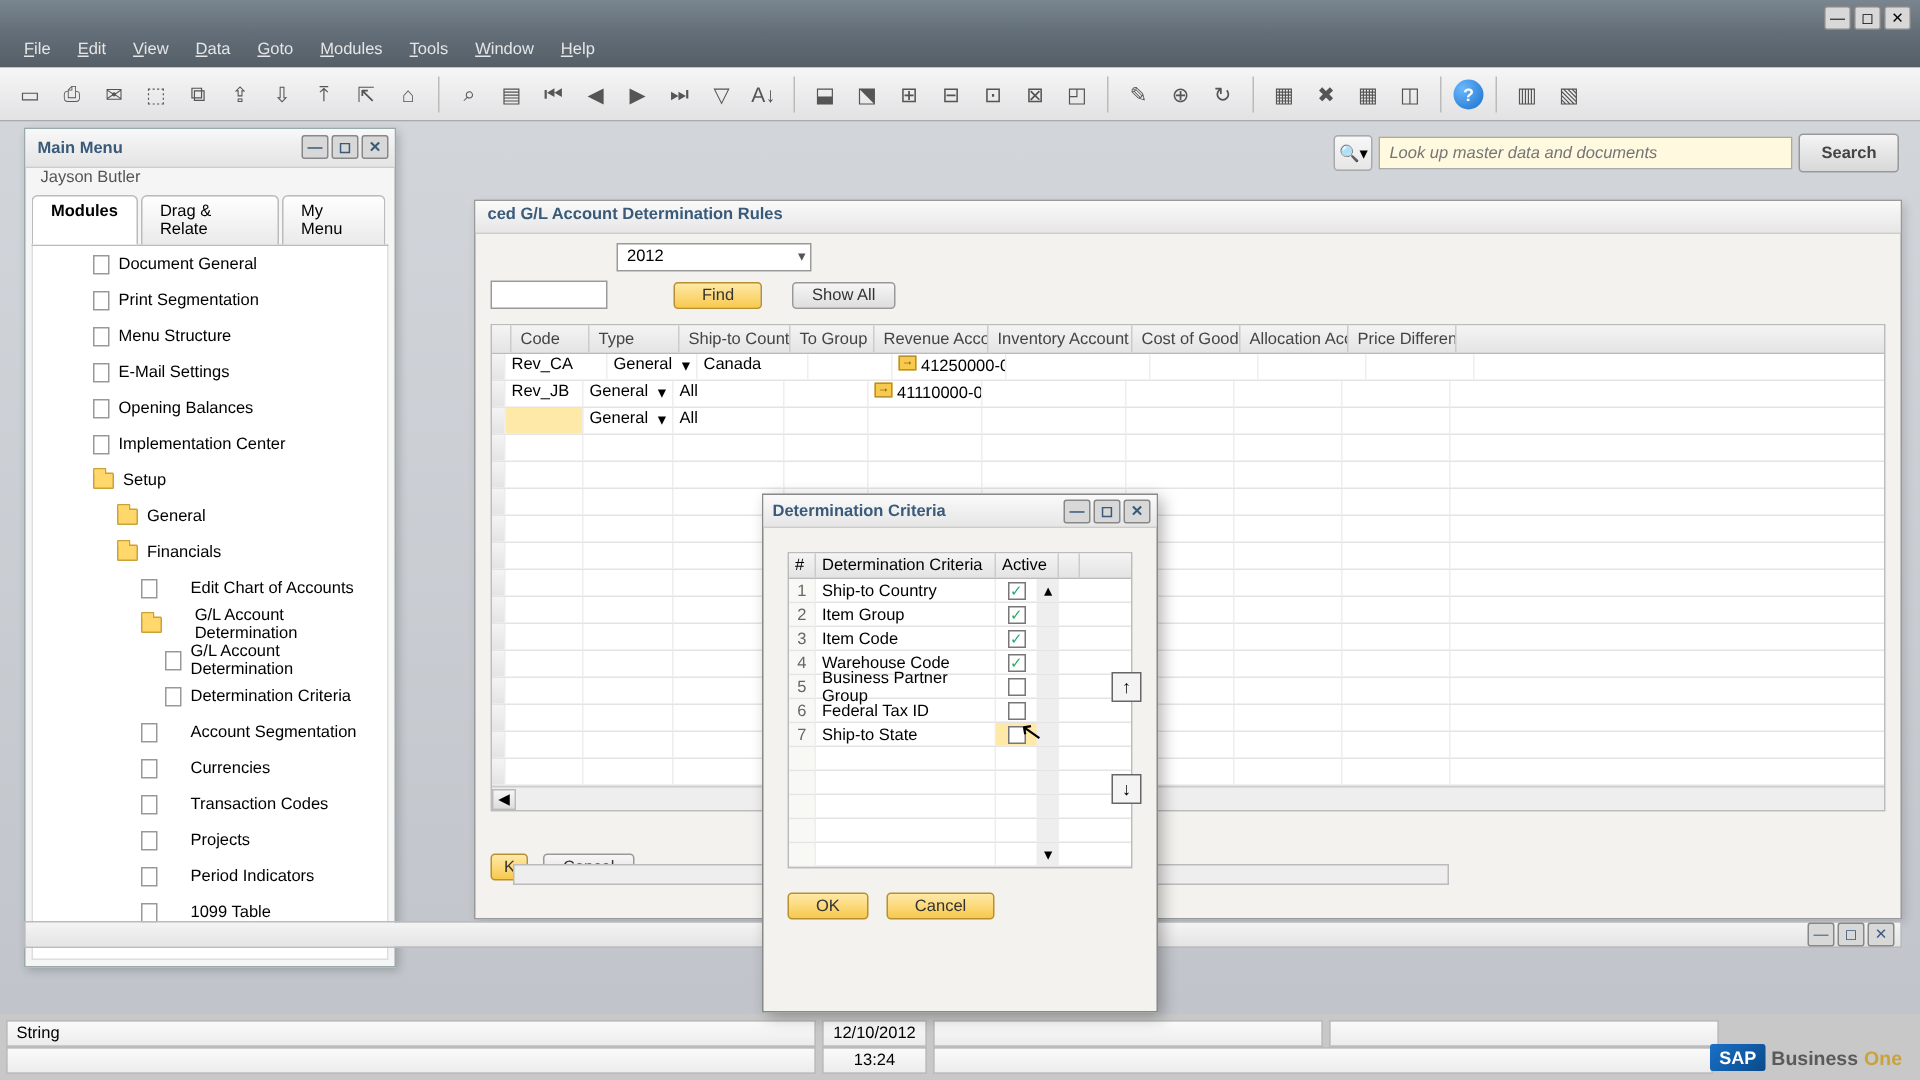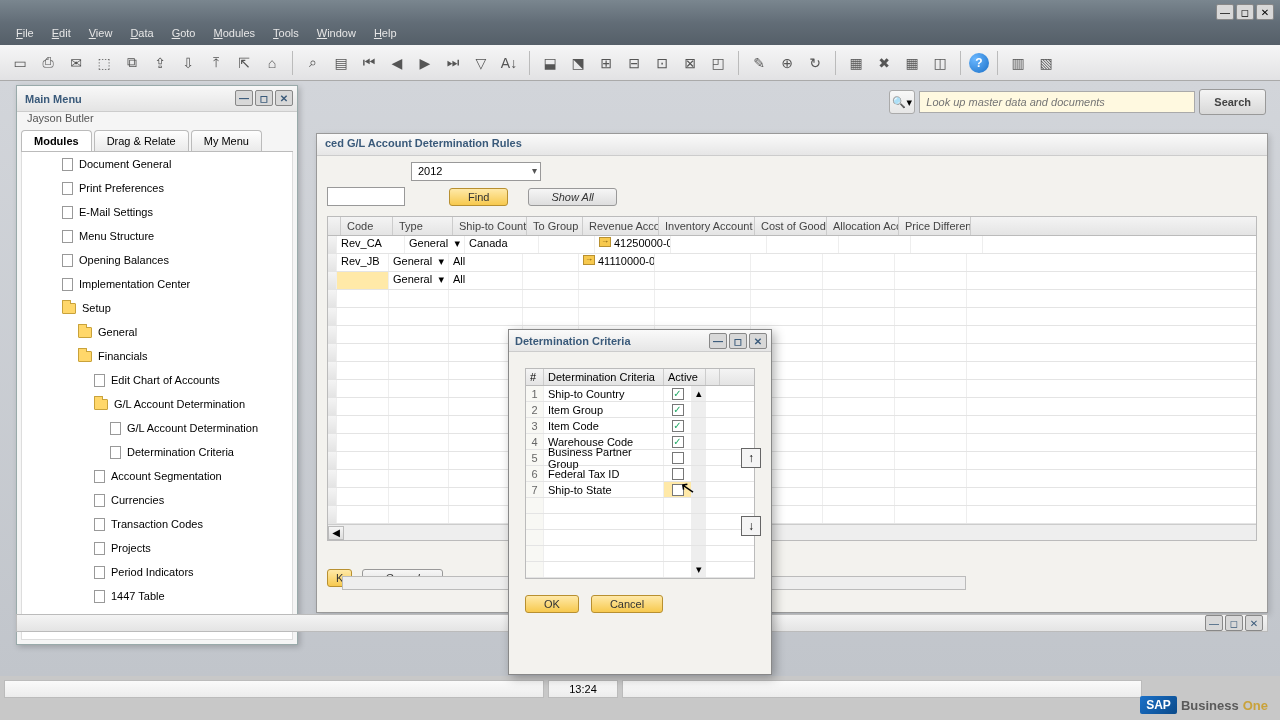--- a/index.html
+++ b/index.html
@@ -22,47 +22,47 @@
 
 .workarea { position: relative; background: linear-gradient(to bottom, #d2d5da, #c1c5cb); height: calc(720px - 45px - 36px - 28px - 16px); }
 
 
 .search-zone { position: absolute; right: 14px; top: 8px; display: flex; align-items: center; gap: 4px; }
 .search-icon-box { width: 26px; height: 24px; background: linear-gradient(#f8f8f8,#e6e6e6); border:1px solid #aaa; border-radius:3px; display:flex; align-items:center; justify-content:center;}
 .search-input { width: 276px; height: 22px; border: 1px solid #aaa; background: #fff9e0; padding: 0 6px; font-style: italic; color: #a98; }
 .search-btn { height: 26px; padding: 0 14px; border: 1px solid #999; background: linear-gradient(#f4f4f4,#d8d8d8); border-radius: 3px; font-weight: bold; color: #444; }
 
 
-.main-menu { position: absolute; left: 16px; top: 4px; width: 282px; height: 560px; background: #f5f5f5; border: 1px solid #9aa; box-shadow: 2px 2px 6px rgba(0,0,0,.2); display:flex; flex-direction:column;}
+.main-menu { position: absolute; left: 16px; top: 4px; width: 248px; height: 560px; background: #f5f5f5; border: 1px solid #9aa; box-shadow: 2px 2px 6px rgba(0,0,0,.2); display:flex; flex-direction:column;}
 .panel-title { height: 26px; background: linear-gradient(#f8f8f8,#e4e4e4); border-bottom:1px solid #ccc; display:flex; align-items:center; padding:0 8px; font-weight:bold; color:#3a5a7a; position:relative;}
 .panel-title .pwin { position:absolute; right:4px; top:4px; display:flex; gap:2px;}
 .mm-sub { padding: 4px 8px 0 10px; color:#3a5a7a; font-weight:bold;}
 .mm-user { padding: 0 8px 6px 10px; color:#555;}
 .mm-tabs { display:flex; border-bottom:1px solid #bbb; margin:0 4px;}
 .mm-tab { padding:4px 12px; border:1px solid #bbb; border-bottom:none; background:linear-gradient(#fefefe,#eaeaea); border-radius:4px 4px 0 0; margin-right:2px; cursor:pointer;}
 .mm-tab.active { background:#fff; font-weight:bold; }
 .mm-tree { flex:1; overflow:auto; background:#fff; margin:0 4px 4px 4px; border:1px solid #ddd; border-top:none;}
 .tree-row { display:flex; align-items:center; height:24px; padding-left:8px; cursor:pointer;}
 .folder-ic { width:14px; height:11px; background:#ffd76a; border:1px solid #c9a23a; margin-right:6px; border-radius:1px; position:relative;}
 .folder-ic.open::before { content:""; position:absolute; left:-1px; top:-4px; width:7px; height:3px; background:#ffd76a; border:1px solid #c9a23a; border-bottom:none; border-radius:1px 1px 0 0;}
 .doc-ic { width:11px; height:13px; background:#fff; border:1px solid #999; margin-right:6px; position:relative;}
 .tree-row.lvl1 { padding-left:40px; }
 .tree-row.lvl2 { padding-left:56px; }
-.tree-row.lvl3 { padding-left:72px; }
+.tree-row.lvl3 { padding-left:72px;gap:16px; }
 .tree-row.lvl4 { padding-left:88px; }
 
 
 .rules-win { position:absolute; left:316px; top:52px; width:952px; height:480px; background:#f3f2ee; border:1px solid #999; box-shadow:2px 2px 6px rgba(0,0,0,.15);}
 .rules-title { height:22px; background:linear-gradient(#fafafa,#e6e6e6); border-bottom:1px solid #ccc; padding:3px 8px; color:#3a5a7a; font-weight:bold;}
 .rules-body { padding:6px 10px;}
 .combo { display:inline-block; border:1px solid #999; background:#fff; height:19px; padding:2px 18px 2px 6px; position:relative; min-width:130px;}
 .combo::after { content:"▾"; position:absolute; right:3px; top:2px; color:#555; font-size:10px;}
 .txt-in { border:1px solid #999; background:#fff; height:19px; width:78px;}
 .ybtn { background:linear-gradient(#ffe9a8,#f7c94e); border:1px solid #b89030; padding:2px 18px; border-radius:3px; cursor:pointer; color:#333;}
-.gbtn { background:linear-gradient(#f6f6f6,#dedede); border:1px solid #999; padding:2px 22px; border-radius:3px; cursor:pointer; color:#333;font-style:italic;}
+.gbtn { background:linear-gradient(#f6f6f6,#dedede); border:1px solid #999; padding:2px 12px; border-radius:3px; cursor:pointer; color:#333;}
 .grid { border:1px solid #bbb; background:#fff; margin-top:10px; position:relative;}
 .grid-head { display:flex; background:linear-gradient(#f4f4f4,#e4e4e4); border-bottom:1px solid #bbb;}
 .gh { border-right:1px solid #ccc; padding:3px 6px; color:#444; overflow:hidden; white-space:nowrap;}
 .grid-body { }
 .grow { display:flex; border-bottom:1px solid #e4e4e4; height:18px;}
 .gc { border-right:1px solid #eee; padding:1px 4px; overflow:hidden; white-space:nowrap;}
 .rownum { width:6px; background:linear-gradient(#f4f4f4,#e4e4e4);}
 .link-arrow { display:inline-block; width:12px; height:10px; background:#f7c94e; border:1px solid #b89030; margin-right:3px; position:relative;}
 .link-arrow::after { content:"→"; font-size:8px; position:absolute; left:1px; top:-2px; color:#6b4a00;}
 .hscroll { height:16px; background:#eee; border-top:1px solid #ccc; display:flex; align-items:center;}
@@ -190,29 +190,29 @@
       <div class="mm-tab">Drag &amp; Relate</div>
       <div class="mm-tab">My Menu</div>
     </div>
     <div class="mm-tree" id="mm-tree">
         <div class="tree-row lvl1">
           <div class="doc-ic"></div>
           <span>Document General</span>
         </div>
         <div class="tree-row lvl1">
           <div class="doc-ic"></div>
-          <span>Print Preferences</span>
+          <span>Print Segmentation</span>
         </div>
         <div class="tree-row lvl1">
           <div class="doc-ic"></div>
+          <span>Menu Structure</span>
+        </div>
+        <div class="tree-row lvl1">
+          <div class="doc-ic"></div>
           <span>E-Mail Settings</span>
-        </div>
-        <div class="tree-row lvl1">
-          <div class="doc-ic"></div>
-          <span>Menu Structure</span>
         </div>
         <div class="tree-row lvl1">
           <div class="doc-ic"></div>
           <span>Opening Balances</span>
         </div>
         <div class="tree-row lvl1">
           <div class="doc-ic"></div>
           <span>Implementation Center</span>
         </div>
         <div class="tree-row lvl1">
@@ -258,21 +258,21 @@
         <div class="tree-row lvl3">
           <div class="doc-ic"></div>
           <span>Projects</span>
         </div>
         <div class="tree-row lvl3">
           <div class="doc-ic"></div>
           <span>Period Indicators</span>
         </div>
         <div class="tree-row lvl3">
           <div class="doc-ic"></div>
-          <span>1447 Table</span>
+          <span>1099 Table</span>
         </div>
       </div>
   </div>
 
   <div class="rules-win">
     <div class="rules-title">ced G/L Account Determination Rules</div>
     <div class="rules-body">
       <div style="display:flex; gap:20px; align-items:center; margin-left:84px;">
         <div class="combo">2012</div>
       </div>
@@ -640,20 +640,26 @@
       <div class="win-btn">—</div>
       <div class="win-btn">◻</div>
       <div class="win-btn">✕</div>
     </div>
   </div>
 
 </div>
 
 <div class="statusbar">
   <div class="srow">
+    <div class="sbox" style="width:540px;">String</div>
+    <div class="sbox" style="width:70px; justify-content:center;">12/10/2012</div>
+    <div class="sbox" style="width:260px;"></div>
+    <div class="sbox" style="width:260px;"></div>
+  </div>
+  <div class="srow">
     <div class="sbox" style="width:540px;"></div>
     <div class="sbox" style="width:70px; justify-content:center;">13:24</div>
     <div class="sbox" style="width:520px;"></div>
   </div>
   <div class="sap-logo">
     <span class="sap-box">SAP</span>
     <span style="font-size:13px;">Business</span>
     <span style="font-size:13px; color:#c9a23a;">One</span>
   </div>
 </div>

